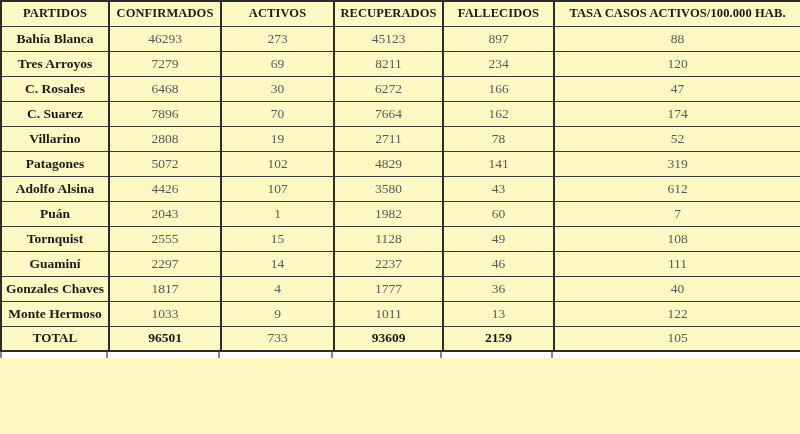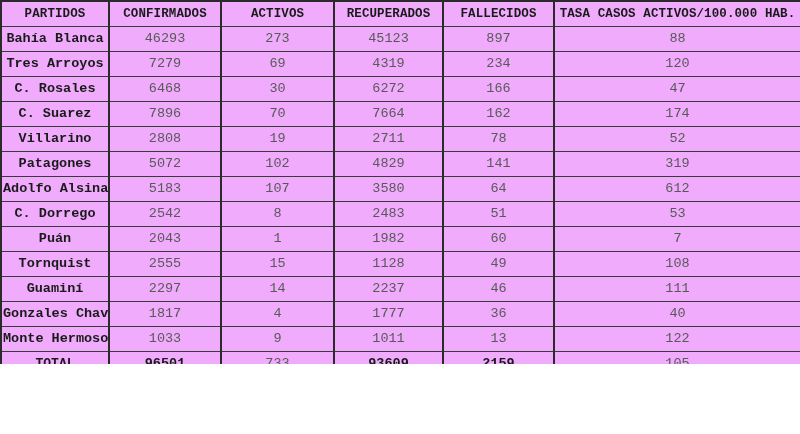--- a/index.html
+++ b/index.html
@@ -1,21 +1,21 @@
 <!DOCTYPE html>
 <html><head>
 <meta charset="utf-8">
 <style>
   * { margin: 0; padding: 0; box-sizing: border-box; }
   html, body { background: #ffffff; }
   .screen {
     width: 800px;
-    height: 364px;
-    background: #f0abfc;
-    font-family: Liberation Mono, monospace;
+    height: 434px;
+    background: #fef9c3;
+    font-family: Liberation Serif, serif;
     overflow: hidden;
     position: relative;
   }
   table.covid-table {
     border-collapse: collapse;
     table-layout: fixed;
     width: 800px;
     border: 2px solid #2b2b2b;
   }
   .covid-table th, .covid-table td {
@@ -92,21 +92,21 @@
     <td class="num">46293</td>
     <td class="num">273</td>
     <td class="num">45123</td>
     <td class="num">897</td>
     <td class="num">88</td>
   </tr>
         <tr>
     <td class="name">Tres Arroyos</td>
     <td class="num">7279</td>
     <td class="num">69</td>
-    <td class="num">4319</td>
+    <td class="num">8211</td>
     <td class="num">234</td>
     <td class="num">120</td>
   </tr>
         <tr>
     <td class="name">C. Rosales</td>
     <td class="num">6468</td>
     <td class="num">30</td>
     <td class="num">6272</td>
     <td class="num">166</td>
     <td class="num">47</td>
@@ -130,33 +130,25 @@
         <tr>
     <td class="name">Patagones</td>
     <td class="num">5072</td>
     <td class="num">102</td>
     <td class="num">4829</td>
     <td class="num">141</td>
     <td class="num">319</td>
   </tr>
         <tr>
     <td class="name">Adolfo Alsina</td>
-    <td class="num">5183</td>
+    <td class="num">4426</td>
     <td class="num">107</td>
     <td class="num">3580</td>
-    <td class="num">64</td>
+    <td class="num">43</td>
     <td class="num">612</td>
-  </tr>
-        <tr>
-    <td class="name">C. Dorrego</td>
-    <td class="num">2542</td>
-    <td class="num">8</td>
-    <td class="num">2483</td>
-    <td class="num">51</td>
-    <td class="num">53</td>
   </tr>
         <tr>
     <td class="name">Puán</td>
     <td class="num">2043</td>
     <td class="num">1</td>
     <td class="num">1982</td>
     <td class="num">60</td>
     <td class="num">7</td>
   </tr>
         <tr>

